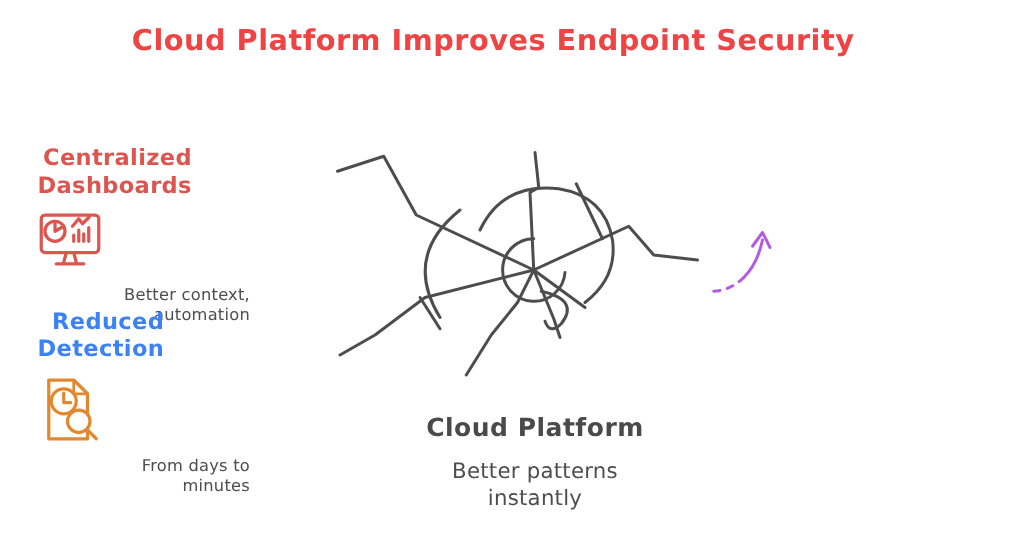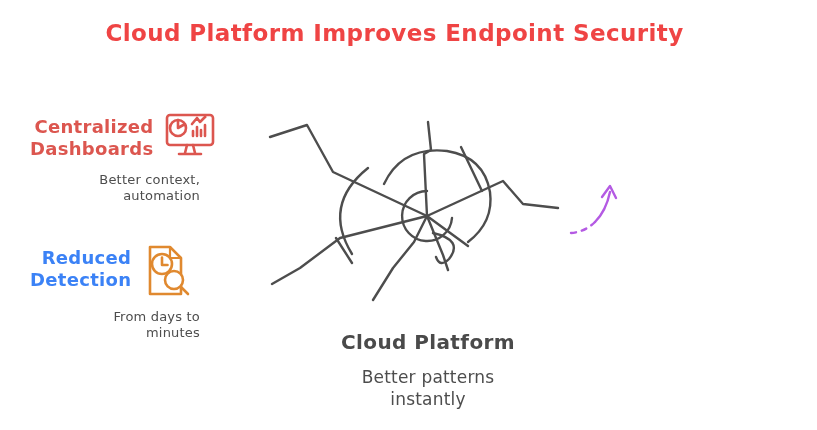--- a/index.html
+++ b/index.html
@@ -6,21 +6,21 @@
   .canvas{
     position:relative;width:817px;height:430px;background:#ffffff;overflow:hidden;
     font-family:"DejaVu Sans","Liberation Sans",sans-serif;color:#4a4a4a;
   }
   .title{
     position:absolute;top:20px;left:0;width:789px;text-align:center;
     font-size:23px;font-weight:700;letter-spacing:.4px;color:#ef4444;
   }
   .sketch-layer{position:absolute;top:0;left:0;width:817px;height:430px;pointer-events:none;}
   .feature{position:absolute;}
-  .feature-row{display:flex;align-items:flex-start;gap:10px;}
+  .feature-row{display:flex;justify-content:flex-end;align-items:flex-start;gap:10px;flex-direction:column;}
   .feature-heading{
     font-size:18px;font-weight:700;line-height:1.2;text-align:right;
     white-space:pre-line;letter-spacing:.3px;padding-top:4px;
   }
   .red-text{color:#dc564f;}
   .orange-text{color:#3b82f6;}
   .purple-text{color:#b45ae3;}
   .feature-desc{
     font-size:13px;line-height:1.25;color:#4d4d4d;text-align:right;
     white-space:pre-line;margin-top:10px;margin-right:60px;letter-spacing:.2px;

